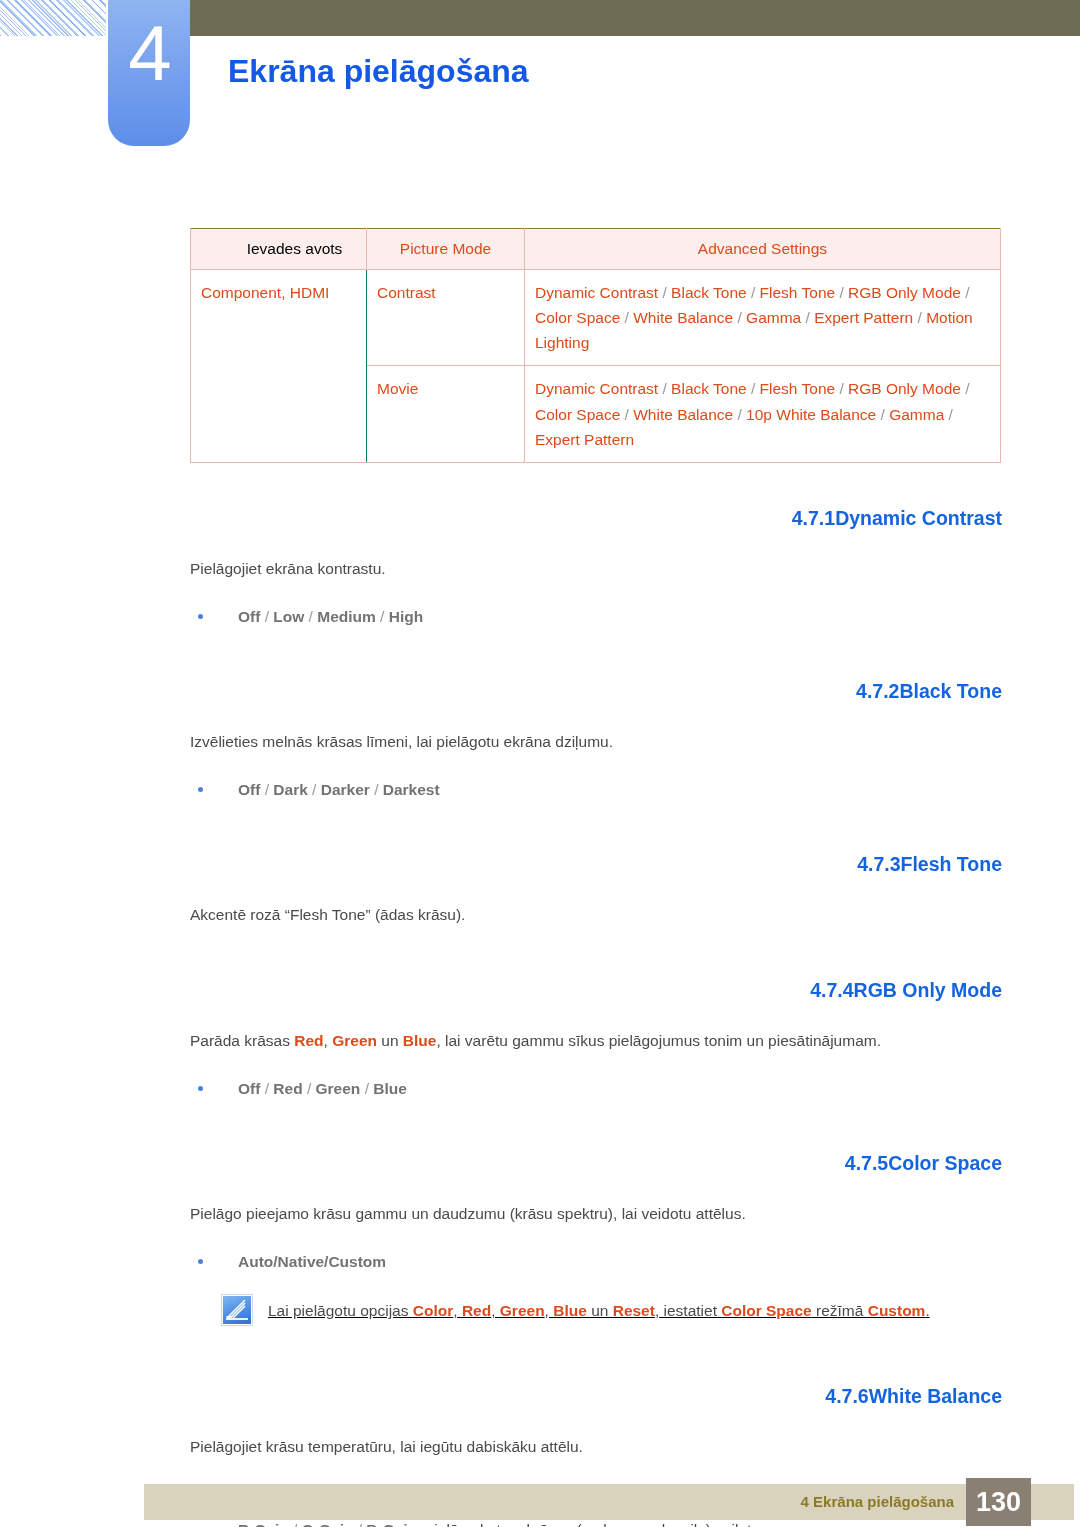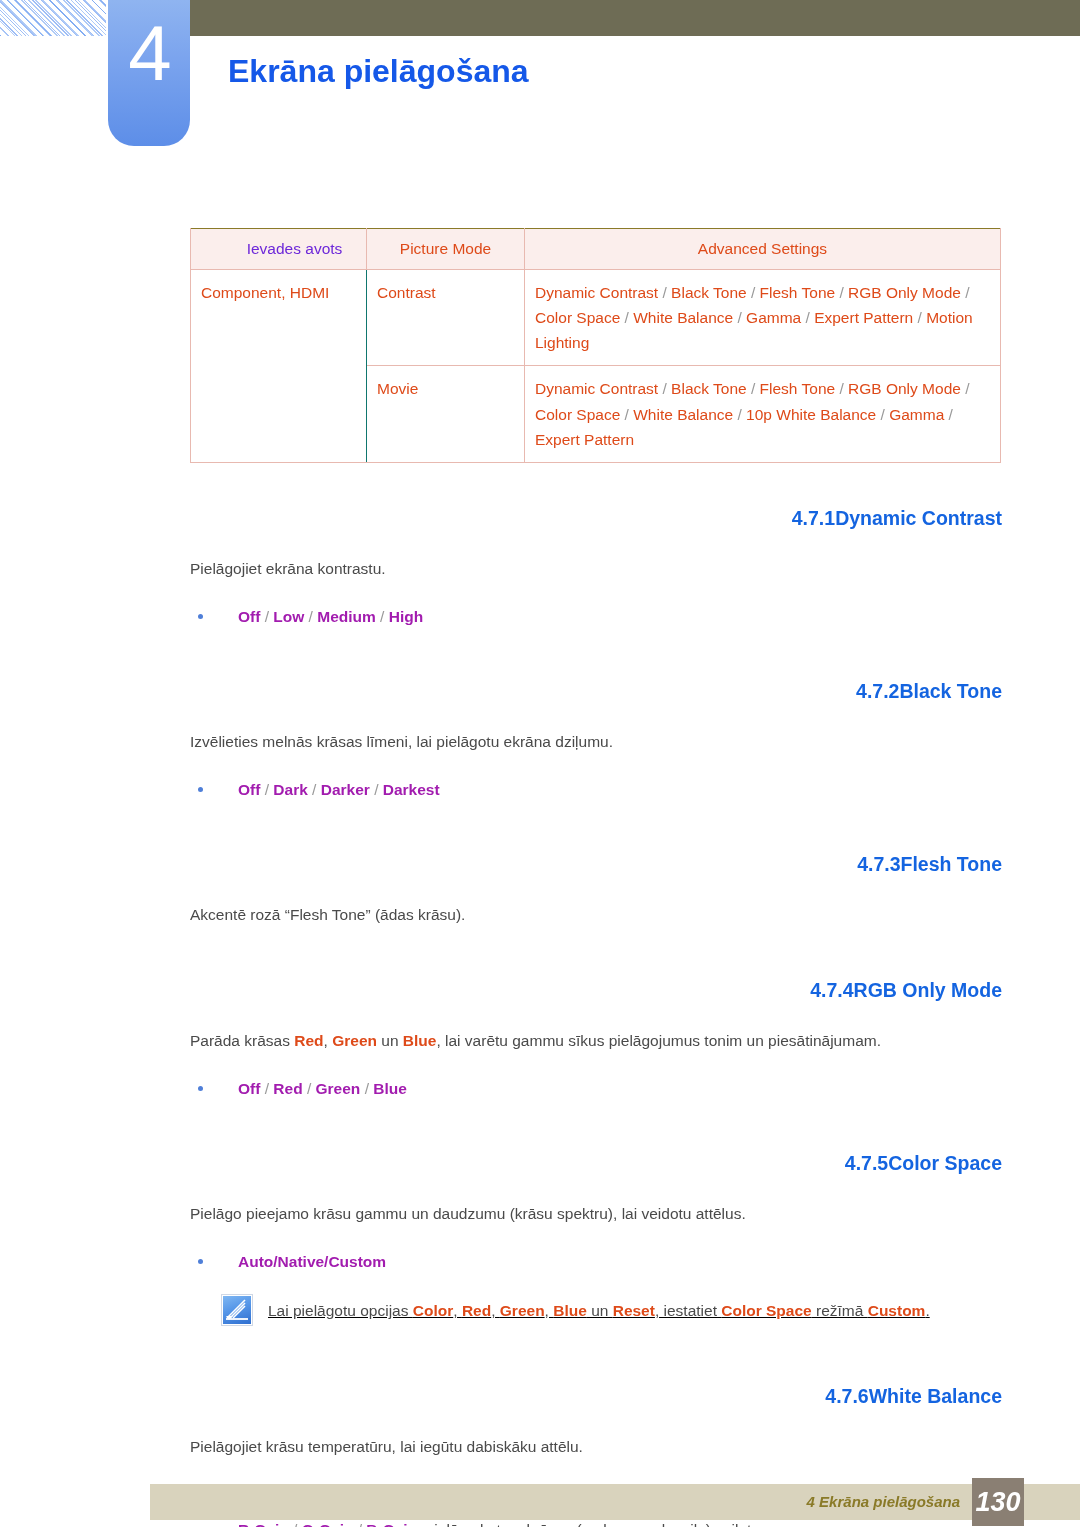--- a/index.html
+++ b/index.html
@@ -94,21 +94,21 @@
   table.spec th {
     background: #fbeeec;
     border: 1px solid #e8b9b0;
     border-top: none;
     font-size: 15.5px;
     font-weight: normal;
     padding: 10px 6px;
     text-align: center;
     line-height: 1.3;
   }
-  table.spec th.hdr-olive { color: #6d28d9; padding-left: 38px; }
+  table.spec th.hdr-olive { color: #000000; padding-left: 38px; }
   table.spec th.hdr-orange { color: #de4a19; }
   table.spec tr.hdr-row { border-bottom: 1.5px solid #8a7a28; }
   table.spec td {
     border: 1px solid #e8b9b0;
     font-size: 15.5px;
     color: #de4a19;
     padding: 10px 10px;
     vertical-align: top;
     line-height: 1.62;
     background: #ffffff;
@@ -143,21 +143,21 @@
     margin: 0;
   }
   ul.opts li::before {
     content: "";
     position: absolute;
     left: 8px; top: 9px;
     width: 5px; height: 5px;
     border-radius: 50%;
     background: #4f7fd8;
   }
-  .opt { color: #a21caf; font-weight: bold; }
+  .opt { color: #737373; font-weight: bold; }
 
   
   .gap-a { height: 44px; }   
   .gap-b { height: 28px; }   
   .gap-c { height: 24px; }   
   .gap-d { height: 52px; }   
 
   
   .note {
     position: relative;
@@ -179,37 +179,36 @@
   .note-text {
     font-size: 15.5px;
     color: #4a4a4a;
     line-height: 1.5;
     padding-top: 4px;
   }
 
   
   .footer {
     position: absolute;
-    left: 150px; top: 1484px;
+    left: 144px; top: 1484px;
     width: 930px; height: 36px;
     background: #d9d3bd;
-    font-style: italic;
   }
   .footer-text {
     position: absolute;
     right: 120px; top: 9px;
     font-size: 15px;
     color: #8a7a28;
     font-weight: bold;
     white-space: nowrap;
   }
   .page-box {
     position: absolute;
     left: 822px; top: -6px;
-    width: 52px; height: 48px;
+    width: 65px; height: 48px;
     background: #8a7f73;
     color: #ffffff;
     font-size: 27px;
     font-weight: bold;
     text-align: center;
     line-height: 48px;
   }
 </style>
 </head>
 <body>

